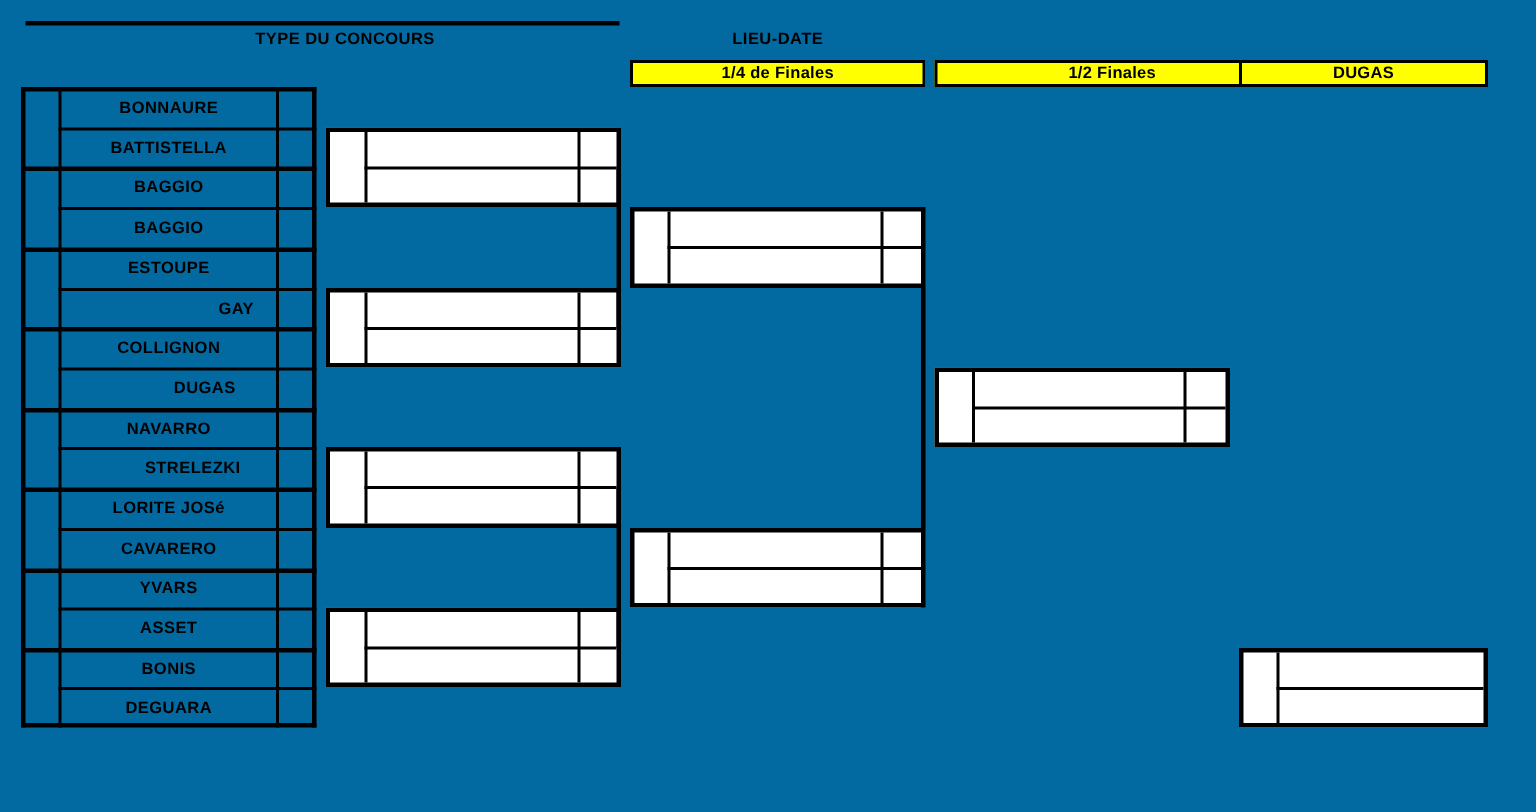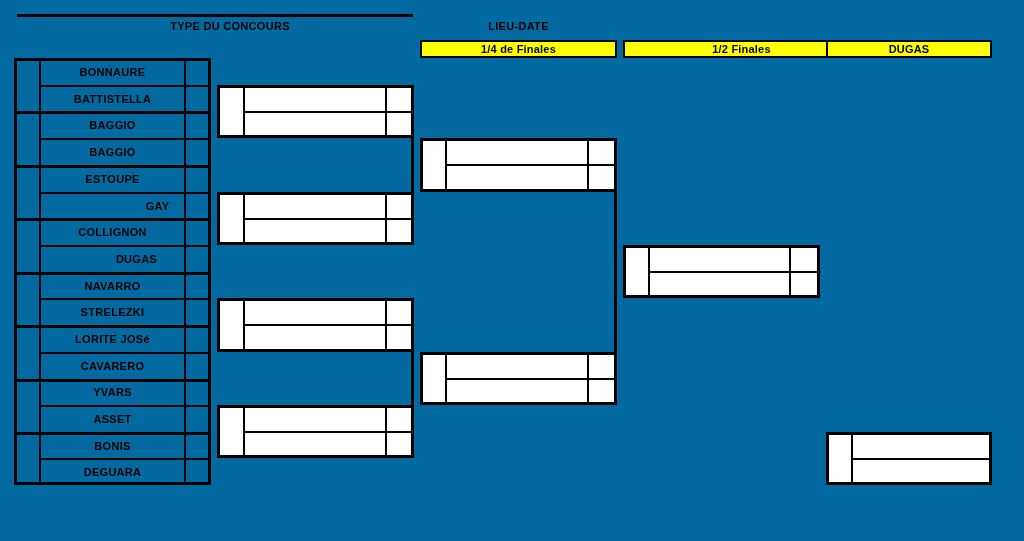--- a/index.html
+++ b/index.html
@@ -73,21 +73,21 @@
 
     <div class="pcell" style="top:0;">BONNAURE</div>
     <div class="pcell" style="top:27px;">BATTISTELLA</div>
     <div class="pcell" style="top:53px;">BAGGIO</div>
     <div class="pcell" style="top:80px;">BAGGIO</div>
     <div class="pcell" style="top:107px;">ESTOUPE</div>
     <div class="pcell" style="top:134px;margin-left:45px;">GAY</div>
     <div class="pcell" style="top:160px;">COLLIGNON</div>
     <div class="pcell" style="top:187px;padding-left:24px;">DUGAS</div>
     <div class="pcell" style="top:214px;">NAVARRO</div>
-    <div class="pcell" style="top:240px;">STRELEZKI</div>
+    <div class="pcell" style="top:240px;margin-left:16px;">STRELEZKI</div>
     <div class="pcell" style="top:267px;">LORITE JOSé</div>
     <div class="pcell" style="top:294px;">CAVARERO</div>
     <div class="pcell" style="top:320px;">YVARS</div>
     <div class="pcell" style="top:347px;">ASSET</div>
     <div class="pcell" style="top:374px;">BONIS</div>
     <div class="pcell" style="top:400px;border-radius:12px;">DEGUARA</div>
   </div>
 
   <div class="box" style="left:217px;top:85px;width:197px;height:53px;">
     <div class="iv" style="left:23px;"></div>

